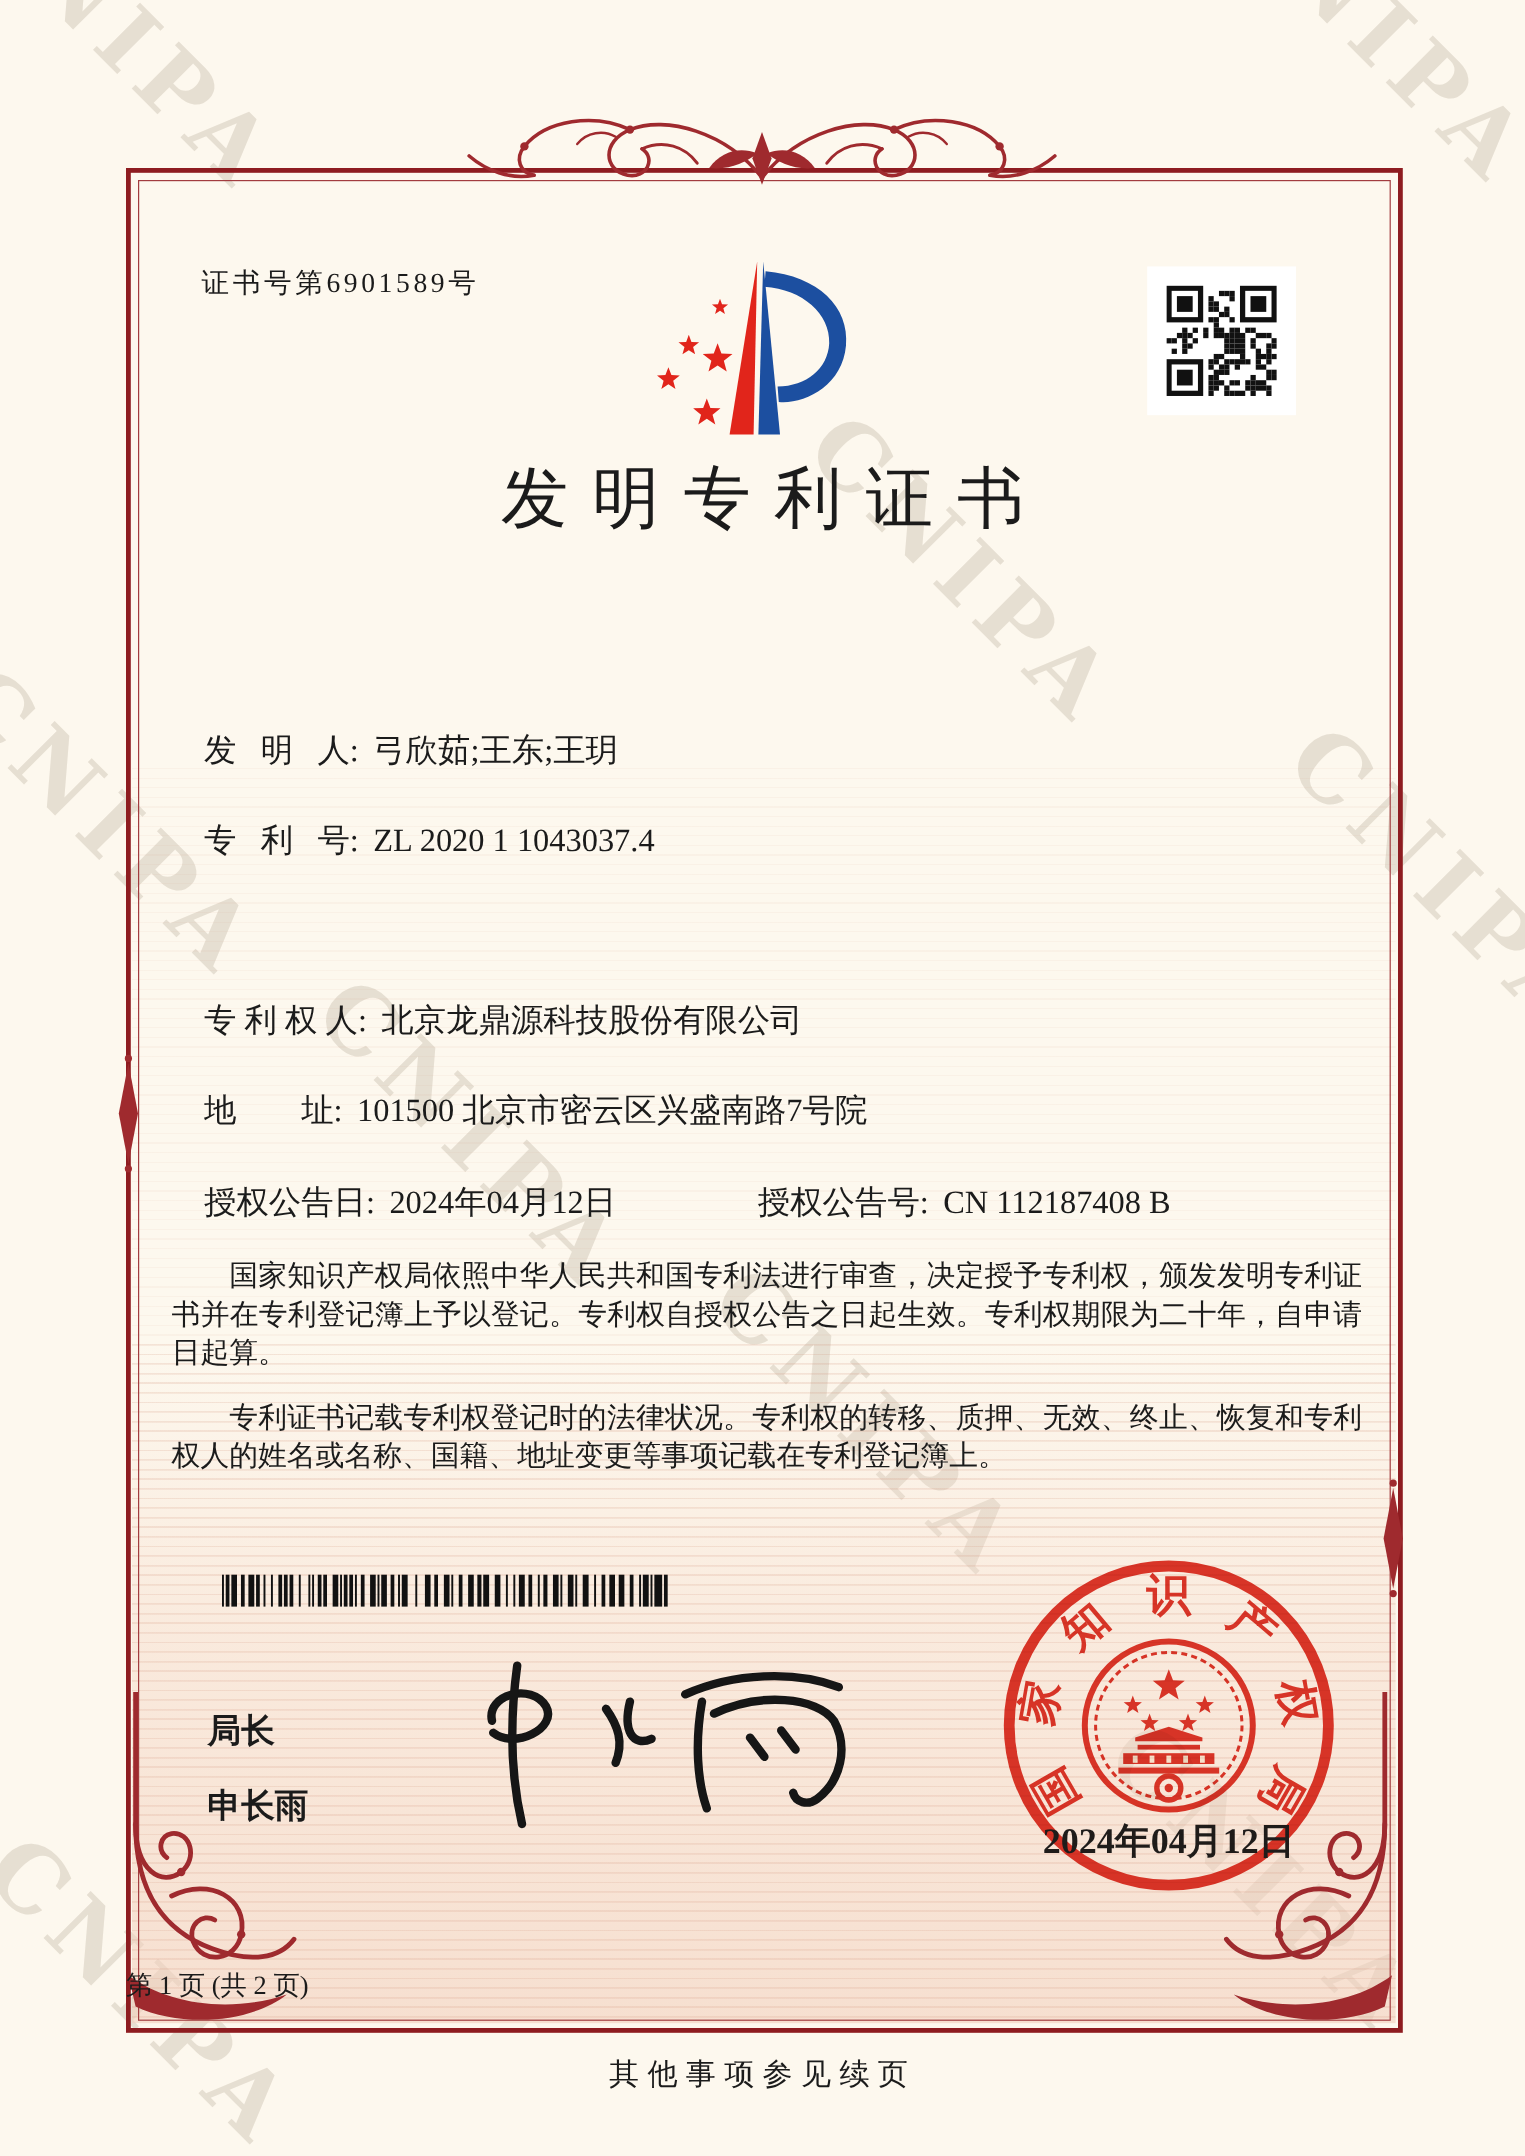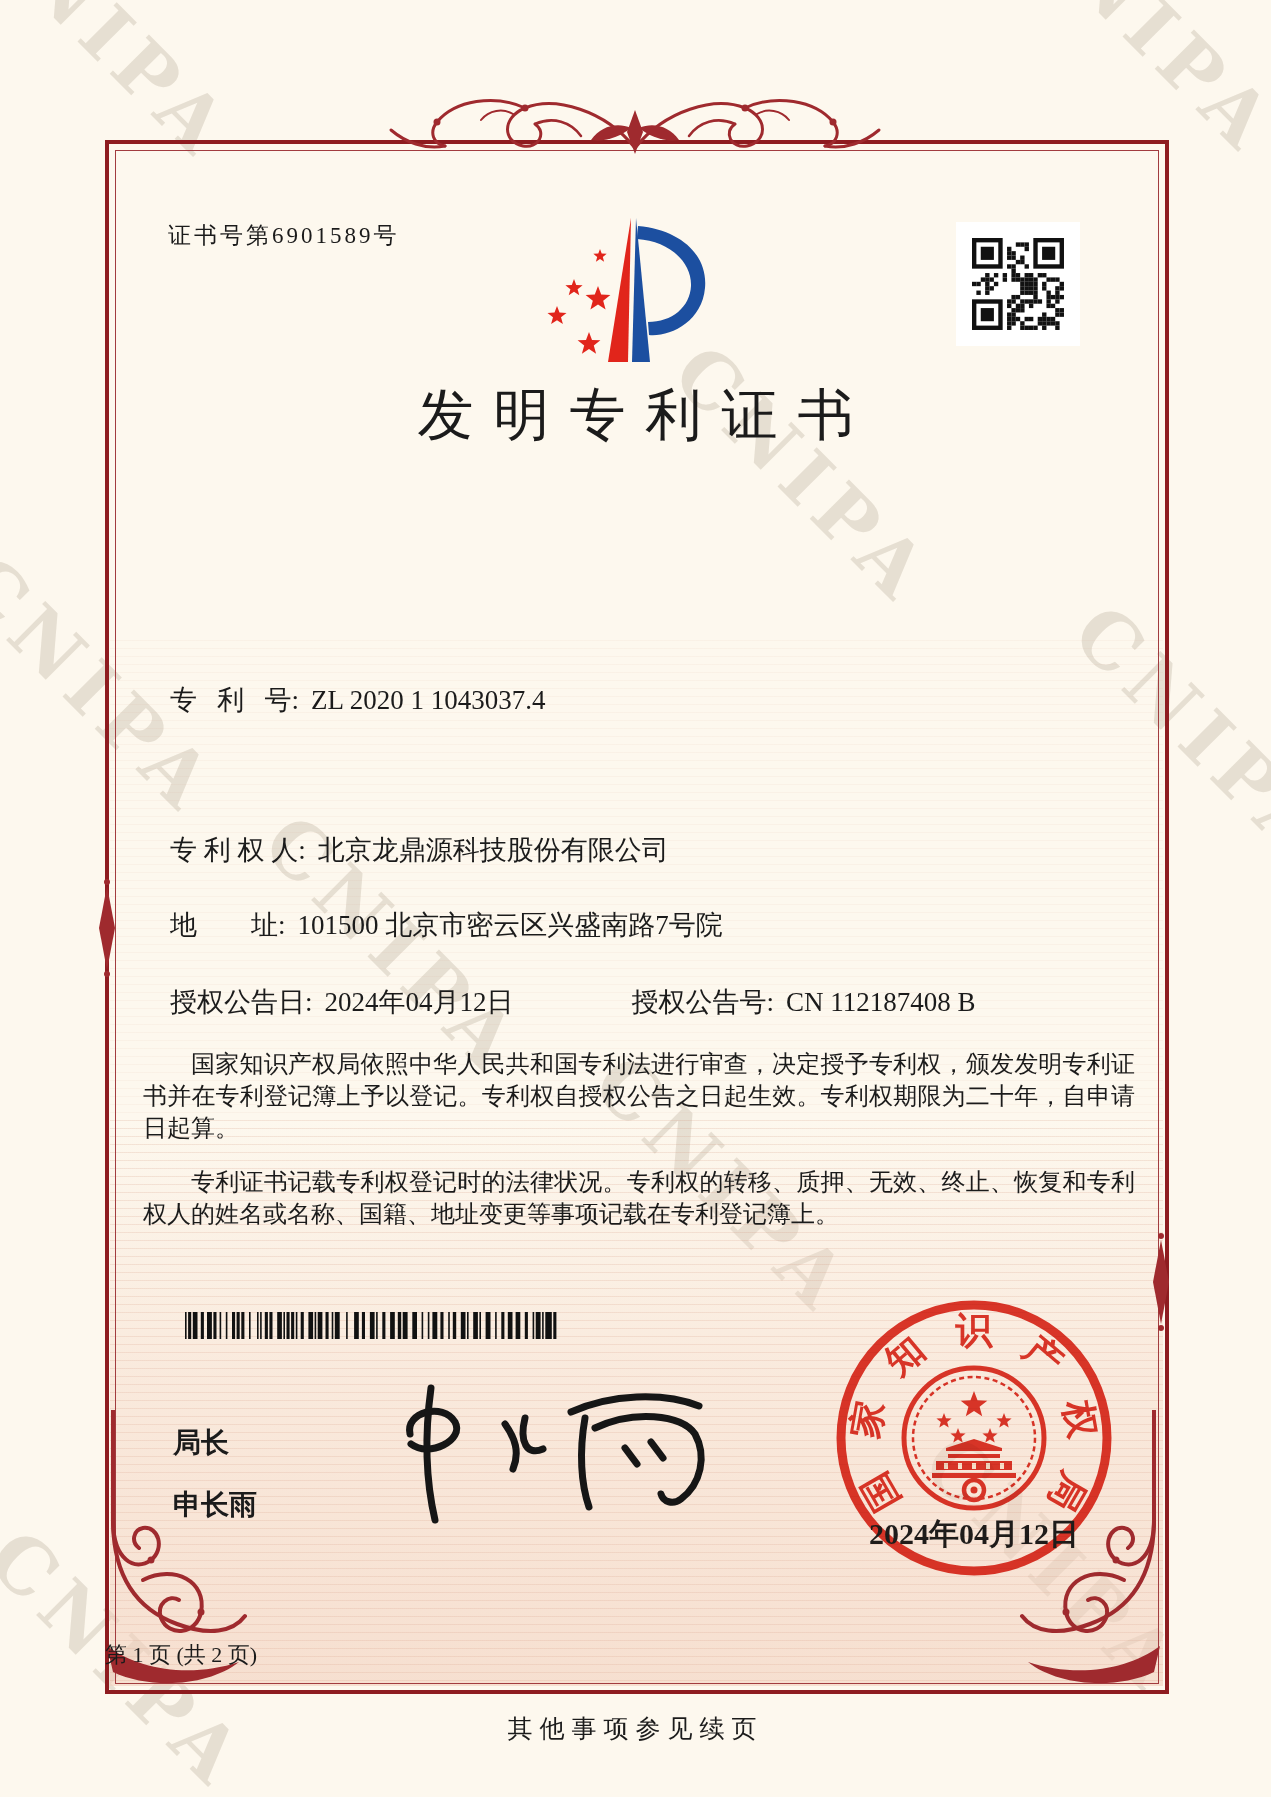--- a/index.html
+++ b/index.html
@@ -267,20 +267,23 @@
         <rect x="52.56" y="87.6" width="4.38" height="4.38" fill="#111"></rect>
         <rect x="56.94" y="87.6" width="4.38" height="4.38" fill="#111"></rect>
         <rect x="61.32" y="87.6" width="4.38" height="4.38" fill="#111"></rect>
         <rect x="70.08" y="87.6" width="4.38" height="4.38" fill="#111"></rect>
         <rect x="83.22" y="87.6" width="4.38" height="4.38" fill="#111"></rect>
       </svg>
   </div>
 
   <div class="title">发明专利证书</div>
 
+  <div class="frow" style="top:607px;">
+    <span class="lab">发   明   人:</span><span class="val">弓欣茹;王东;王玥</span>
+  </div>
   <div class="frow" style="top:682px;text-align:center;">
     <span class="lab">专   利   号:</span><span class="val">ZL 2020 1 1043037.4</span>
   </div>
   <div class="frow" style="top:832px;">
     <span class="lab">专 利 权 人:</span><span class="val">北京龙鼎源科技股份有限公司</span>
   </div>
   <div class="frow" style="top:907px;">
     <span class="lab">地        址:</span><span class="val">101500 北京市密云区兴盛南路7号院</span>
   </div>
   <div class="frow grant" style="top:984px;">

